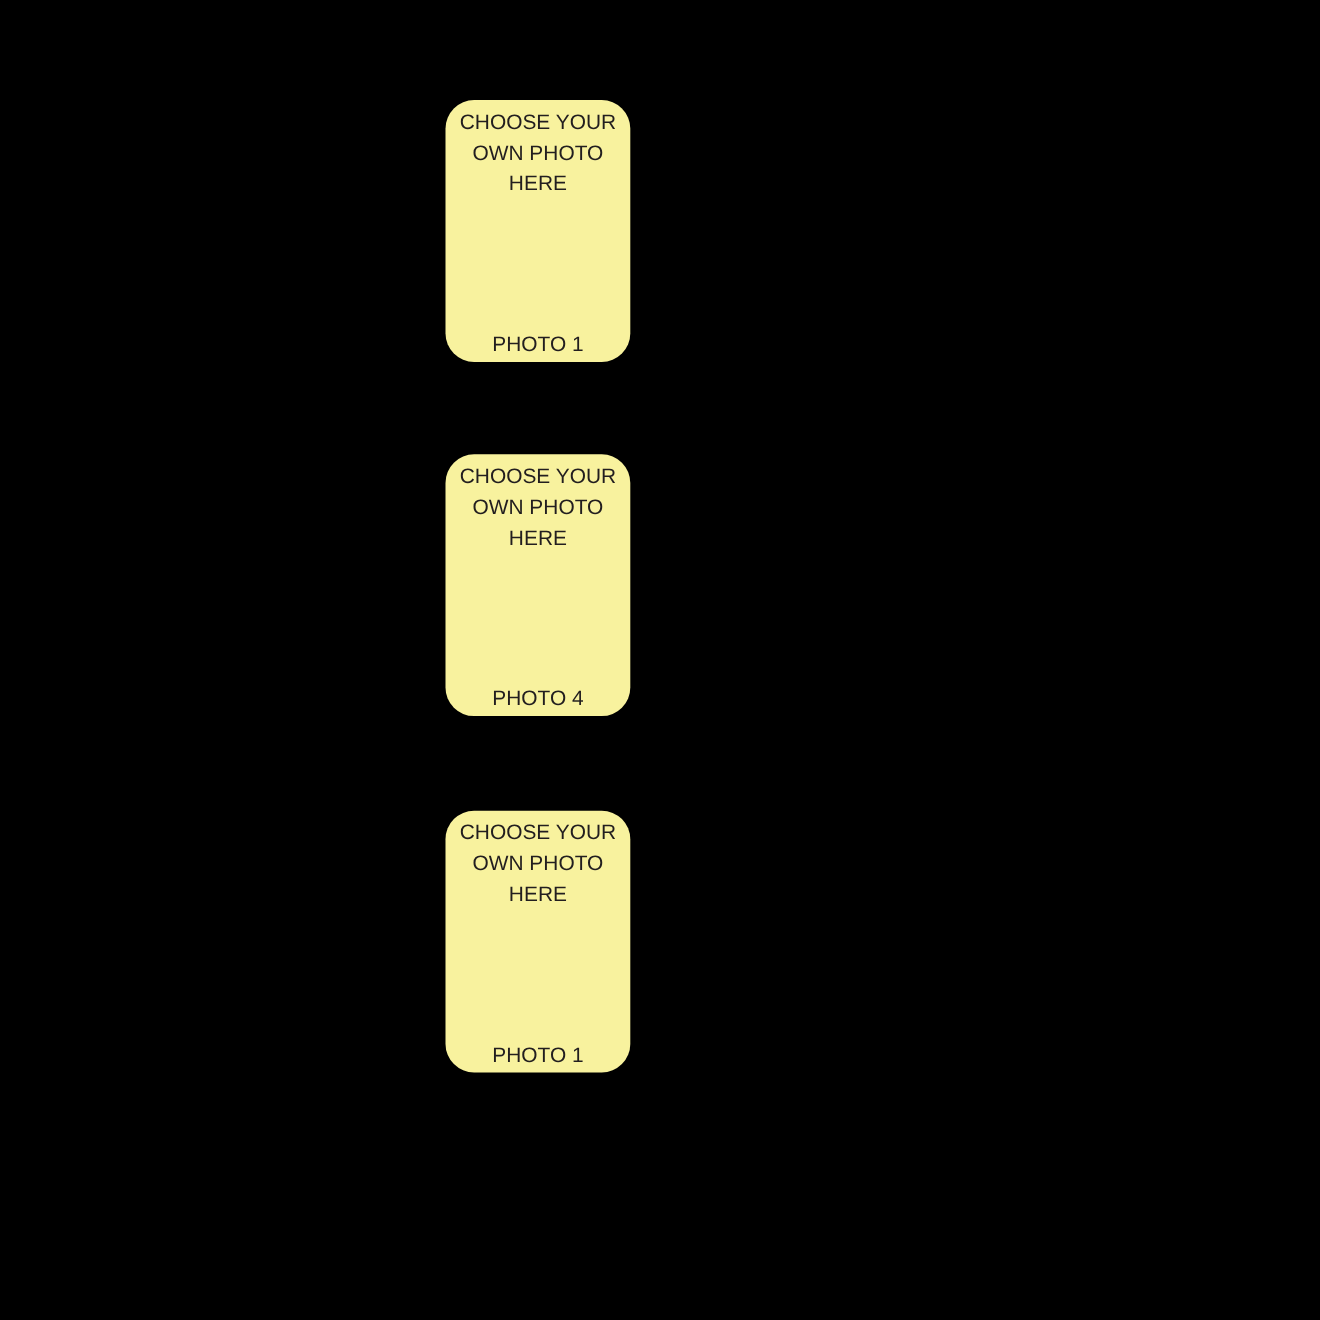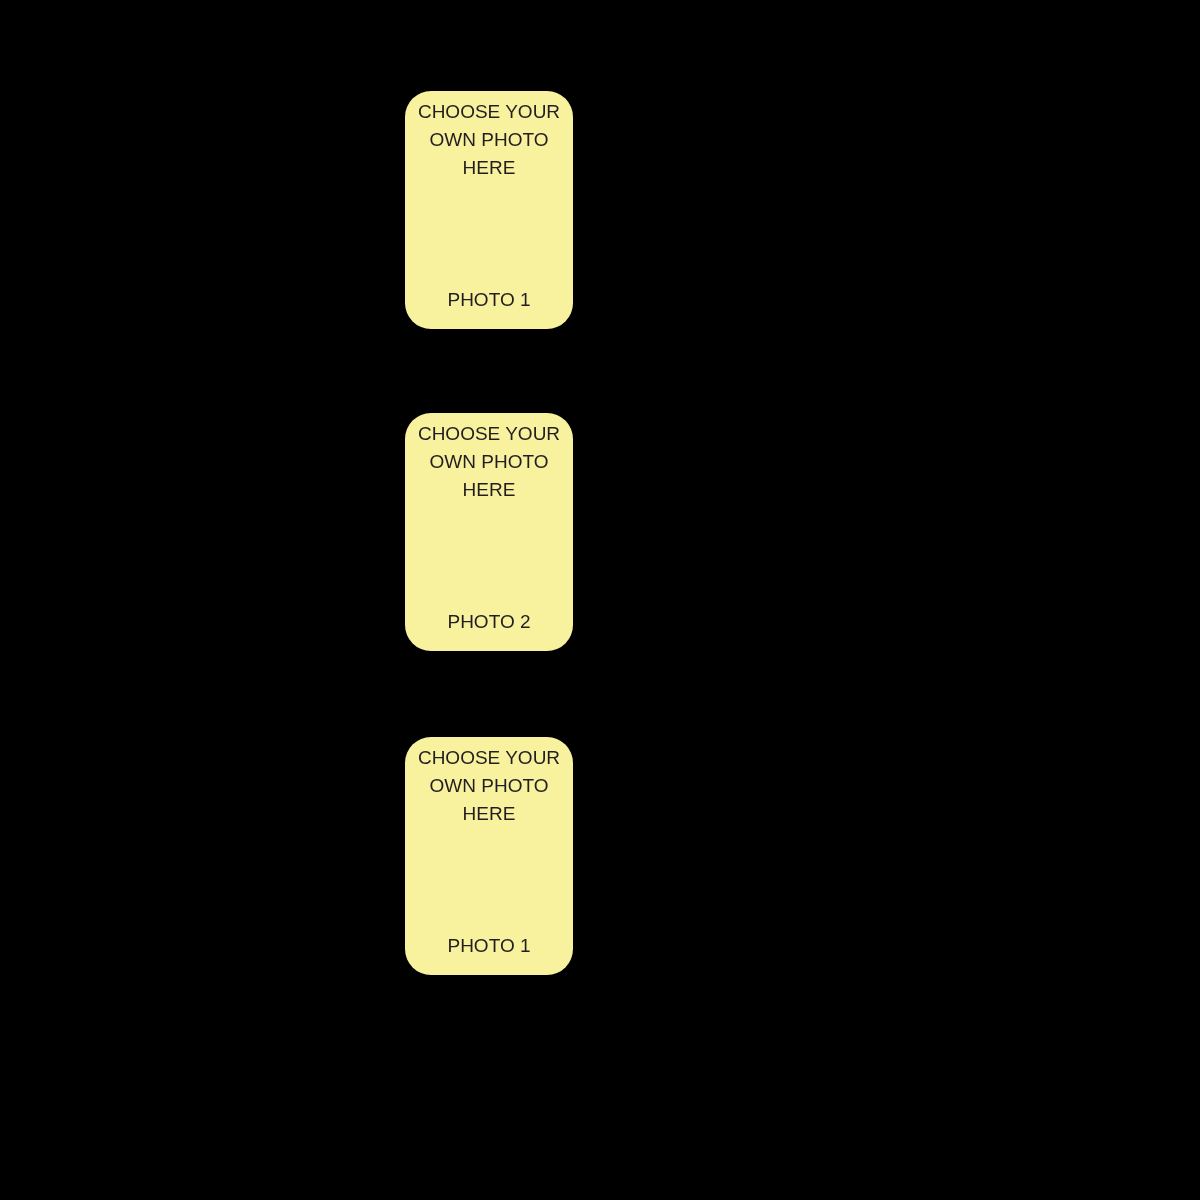--- a/index.html
+++ b/index.html
@@ -39,21 +39,21 @@
   .photo-card.card-3 { top: 737px; }
   .prompt {
     padding-top: 7px;
     font-size: 19px;
     line-height: 28px;
     color: var(--card-text);
     text-align: center;
     white-space: pre-line;
   }
   .label {
-    padding-bottom: 15px;
+    padding-bottom: 1px;
     font-size: 19px;
     line-height: 28px;
     color: var(--card-text);
     text-align: center;
   }
 </style>
 </head>
 <body>
 
 <div class="canvas">
@@ -62,21 +62,21 @@
     <div class="prompt">CHOOSE YOUR
 OWN PHOTO
 HERE</div>
     <div class="label">PHOTO 1</div>
   </div>
 
   <div class="photo-card card-2">
     <div class="prompt">CHOOSE YOUR
 OWN PHOTO
 HERE</div>
-    <div class="label">PHOTO 2</div>
+    <div class="label">PHOTO 4</div>
   </div>
 
   <div class="photo-card card-3">
     <div class="prompt">CHOOSE YOUR
 OWN PHOTO
 HERE</div>
     <div class="label">PHOTO 1</div>
   </div>
 
 </div>

